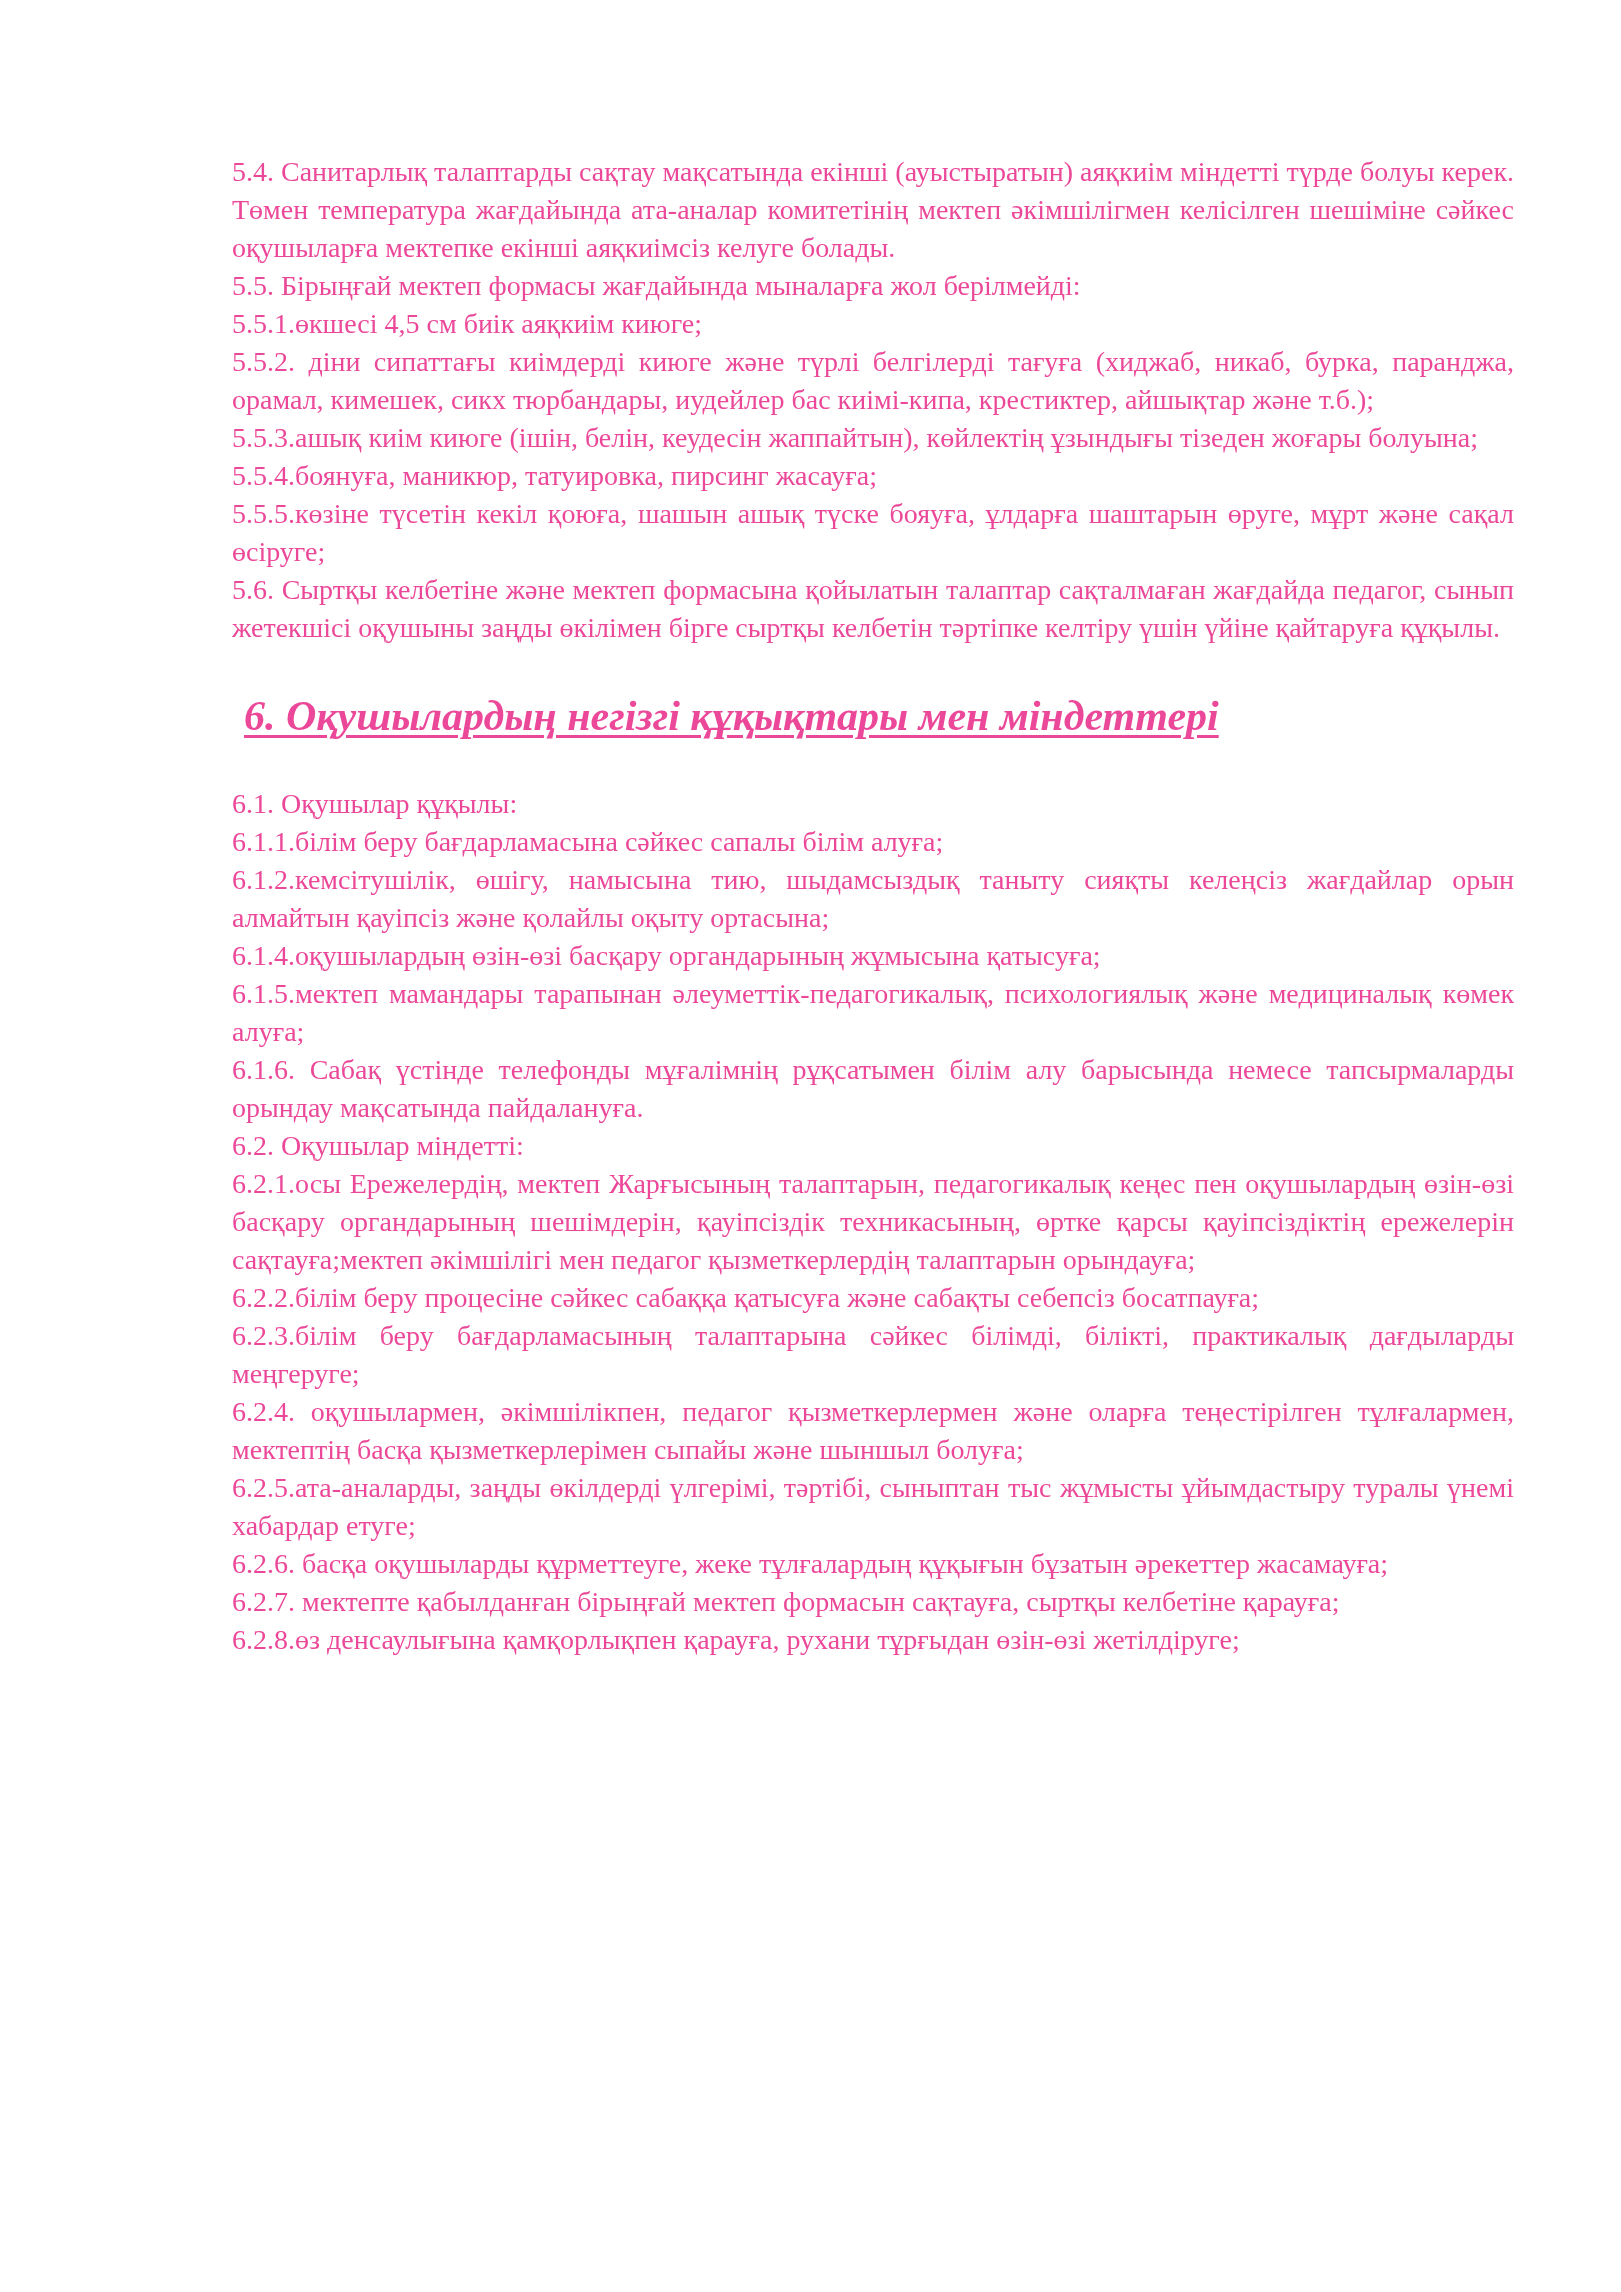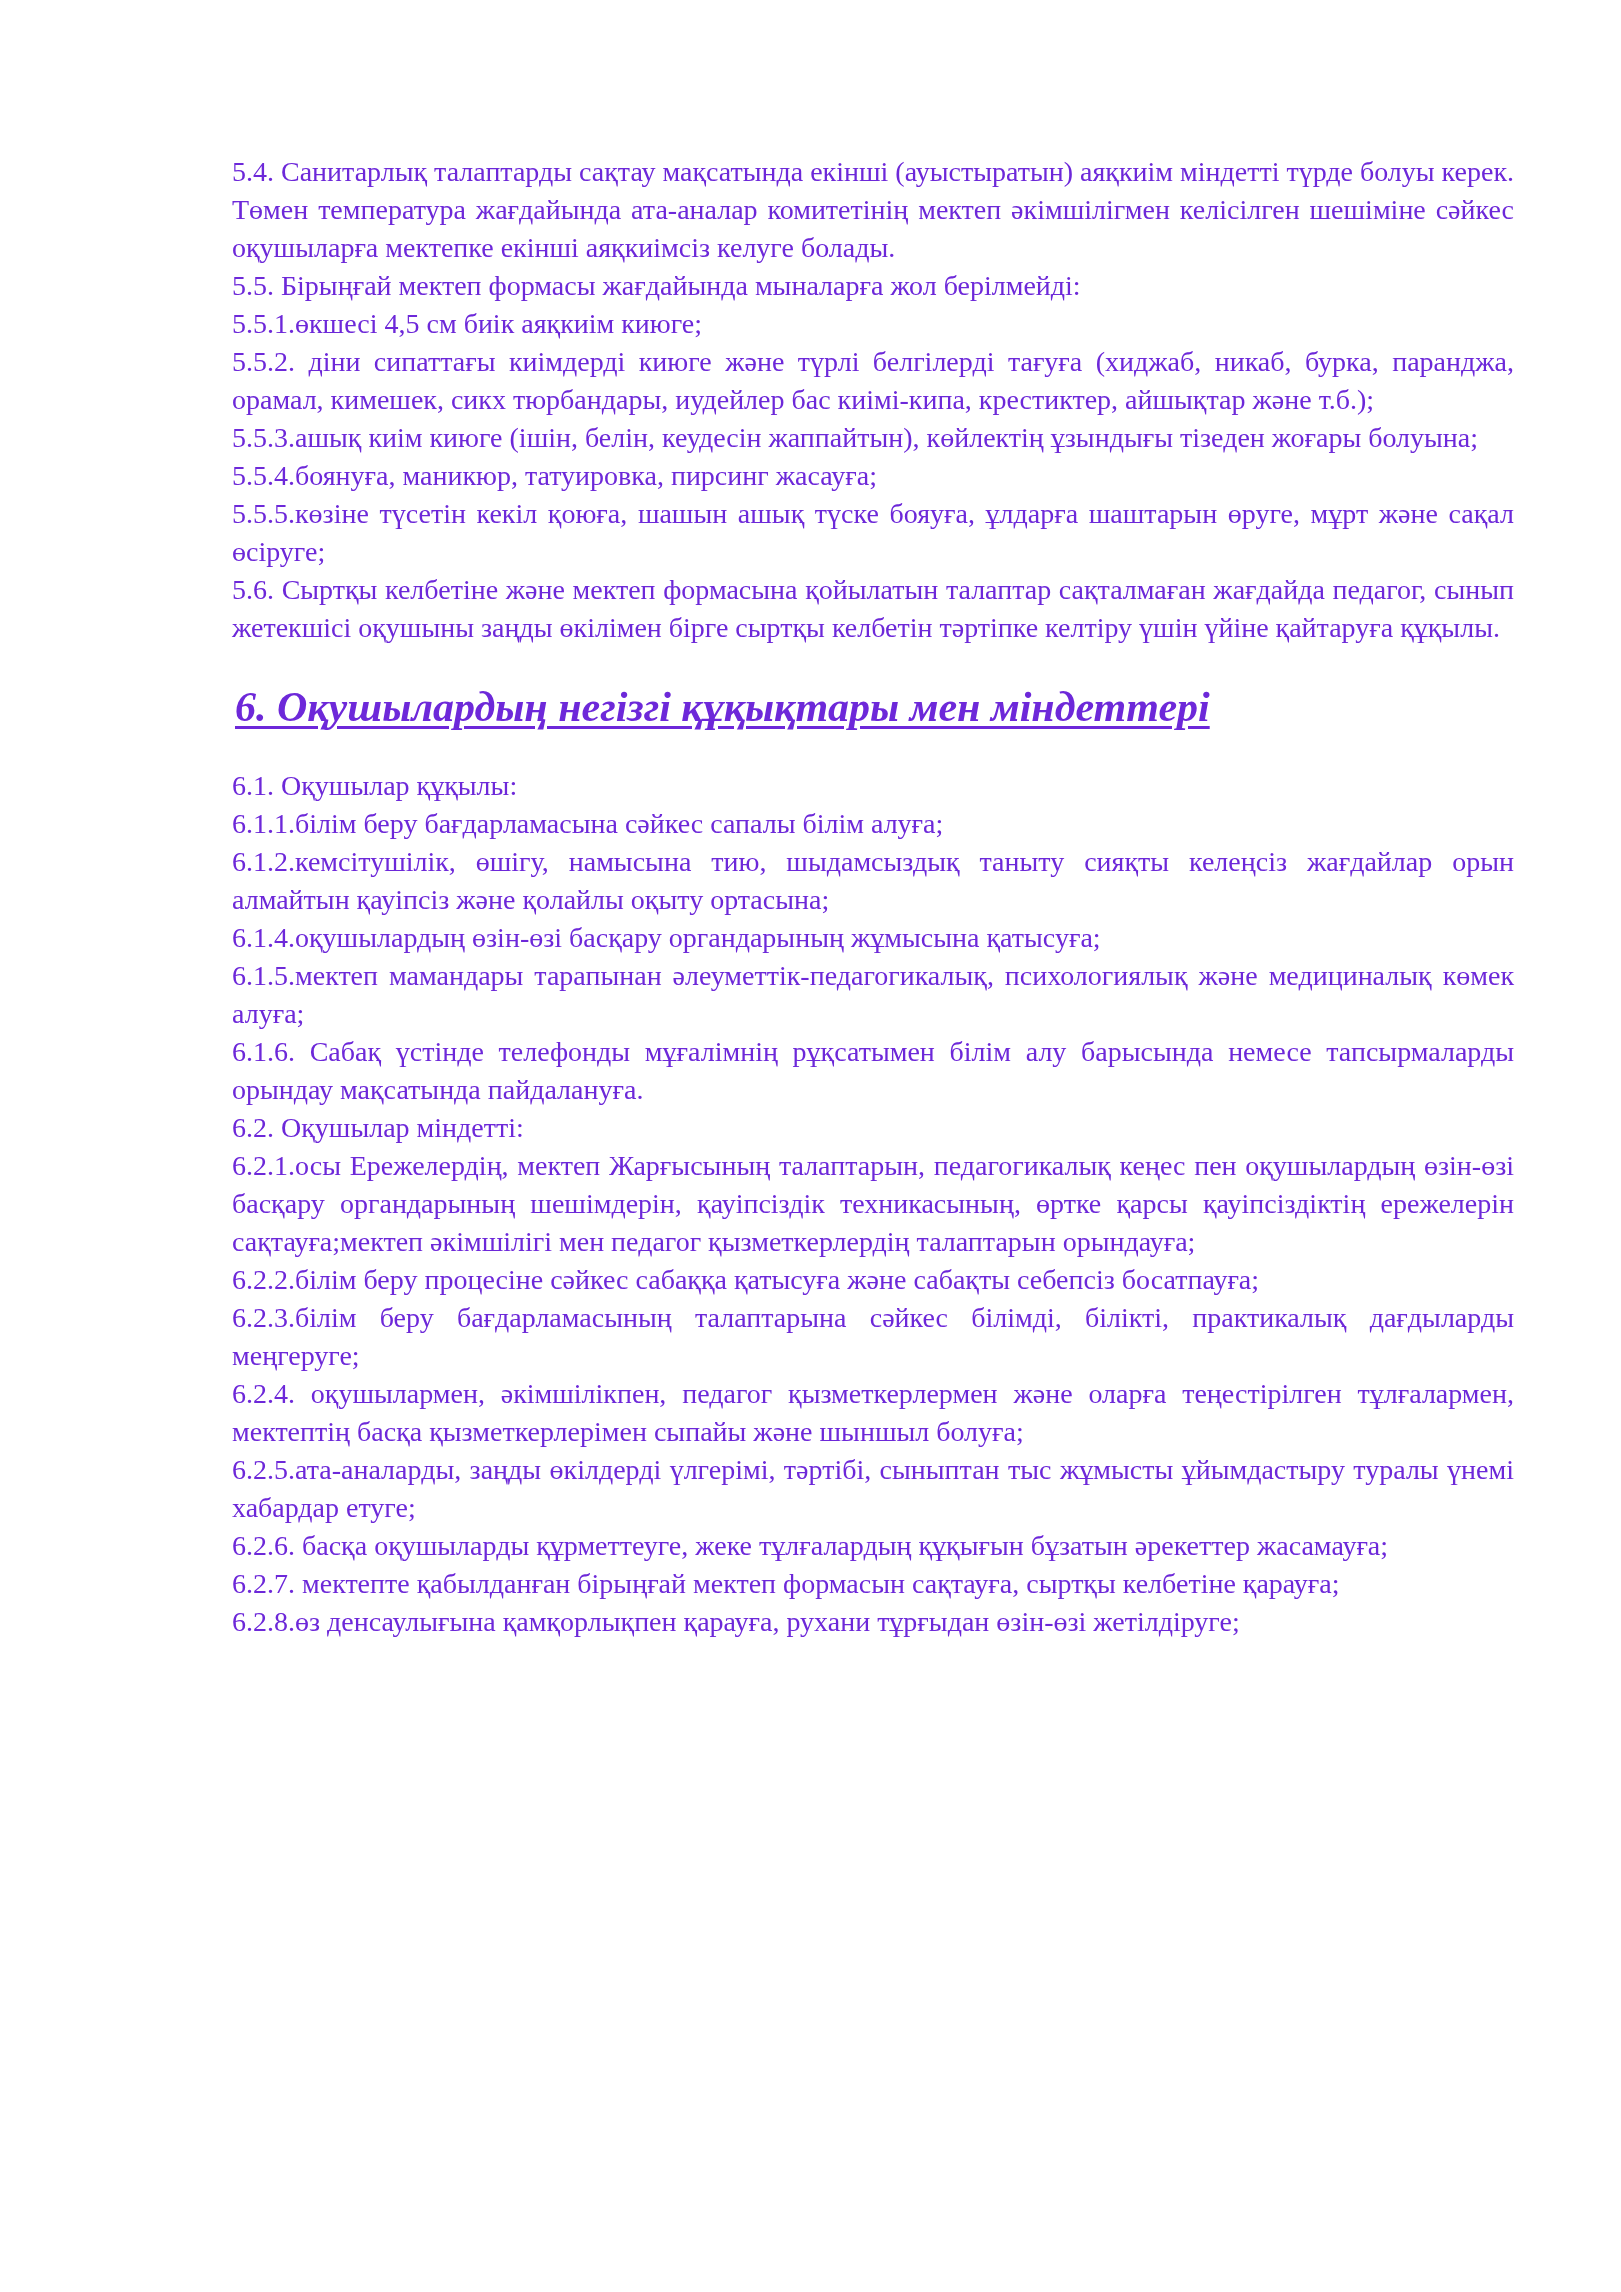--- a/index.html
+++ b/index.html
@@ -1,25 +1,25 @@
 <!DOCTYPE html>
 <html><head>
 <meta charset="utf-8">
 <style>
   html, body { margin: 0; padding: 0; background: #ffffff; }
   body { width: 1621px; height: 2293px; position: relative; overflow: hidden; }
   .page {
     position: absolute; left: 232px; top: 153px; width: 1282px;
     font-family: "Liberation Serif", "DejaVu Serif", serif;
-    font-size: 28px; line-height: 38px; color: #6d28d9;
+    font-size: 28px; line-height: 38px; color: #ec4899;
     text-align: justify;
   }
   .para { margin: 0; }
   .heading {
-    margin: 3px; font-weight: bold; font-style: italic; text-decoration: underline;
+    margin: 12px; font-weight: bold; font-style: italic; text-decoration: underline;
     text-decoration-thickness: 2.9px; text-underline-offset: 4.9px;
     text-align: left;
   }
   .gap { height: 38px; }
 </style>
 </head>
 <body>
 
 <div class="page">
   <div>

